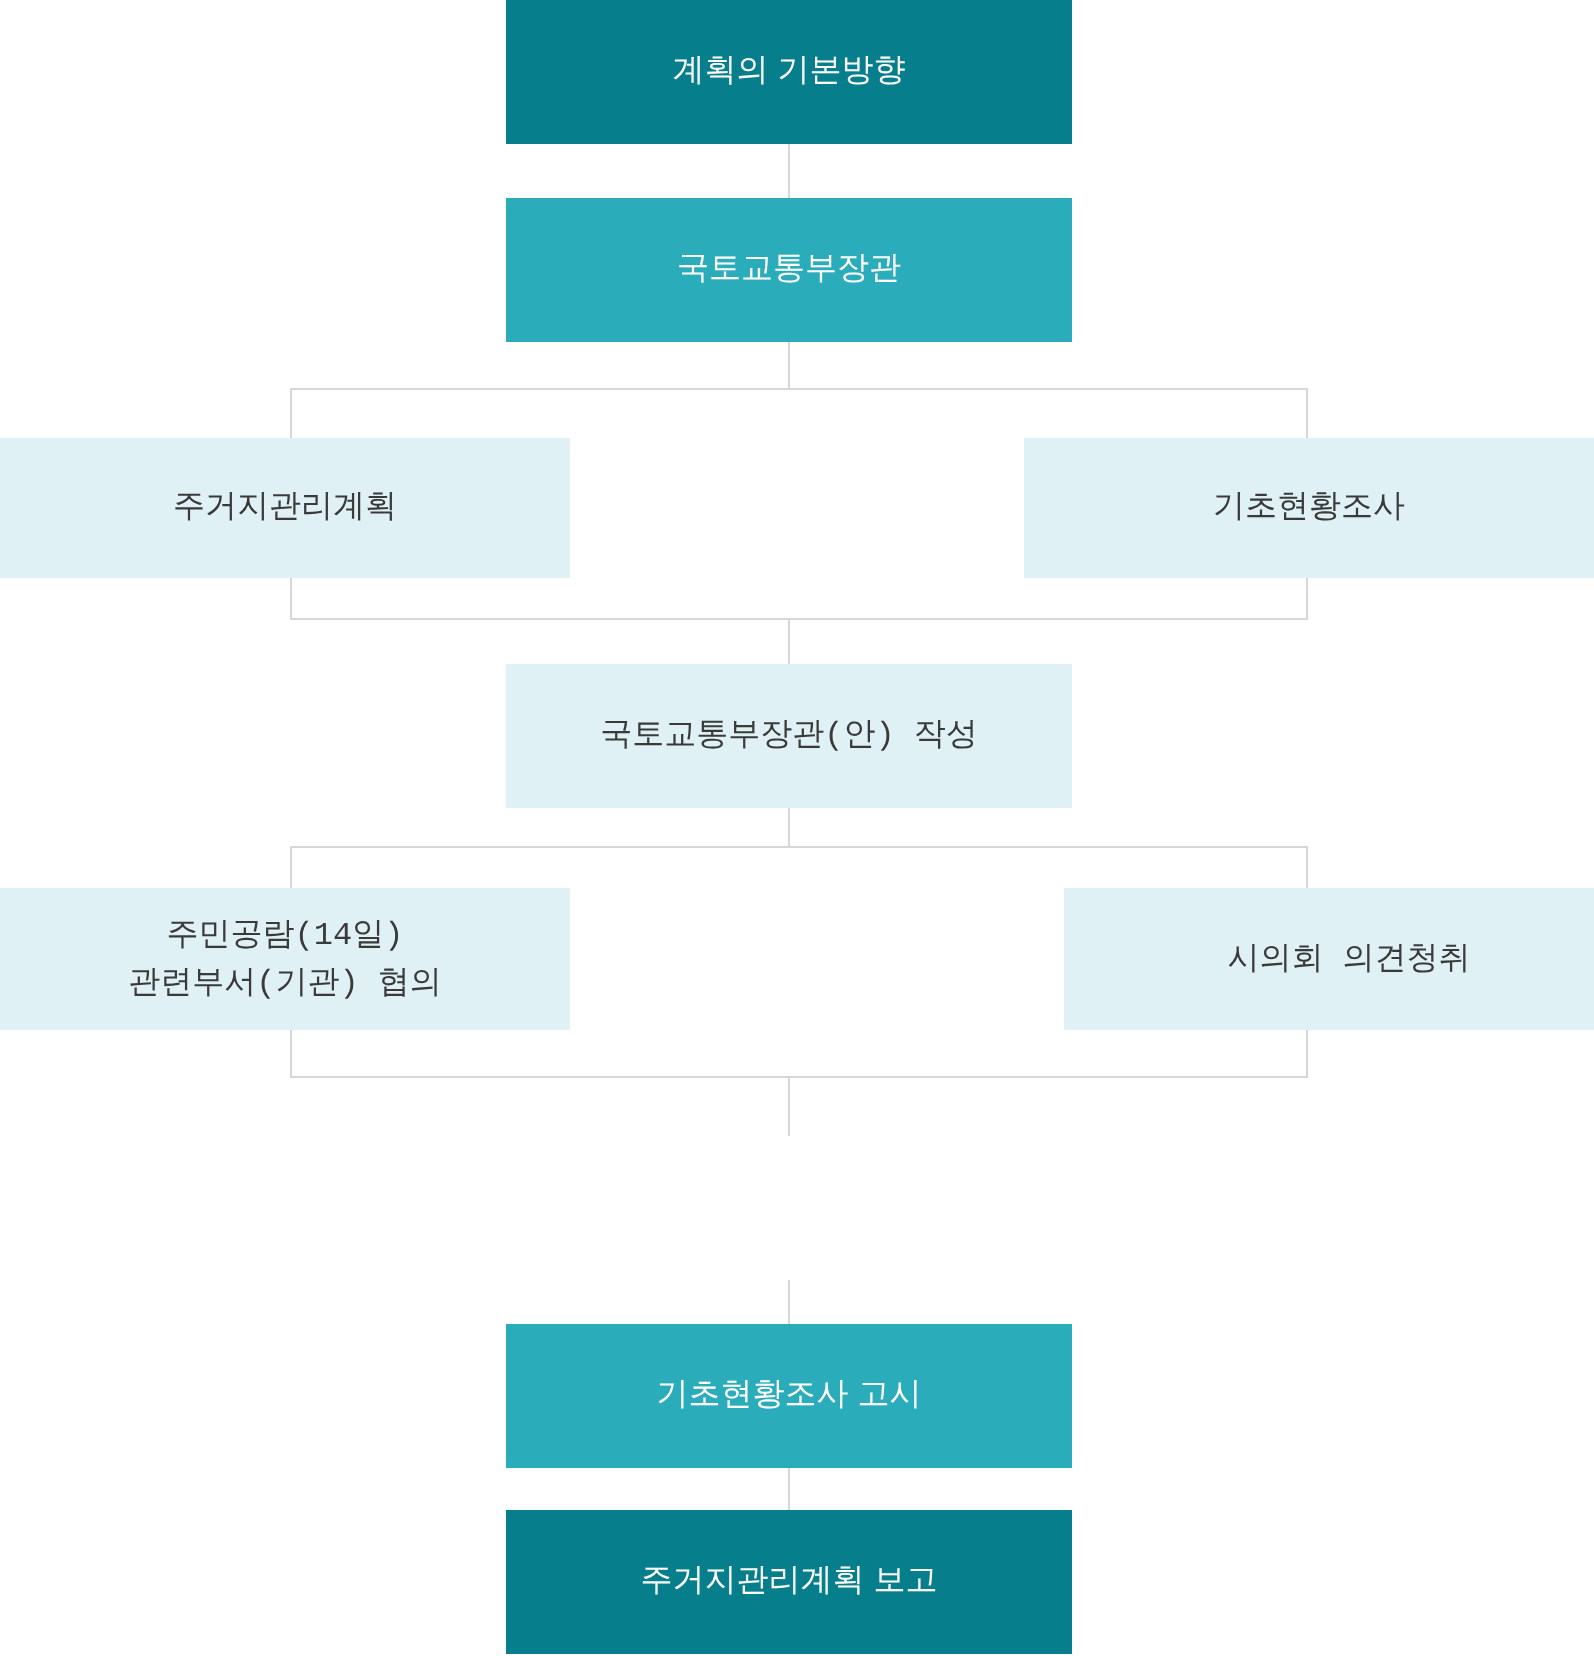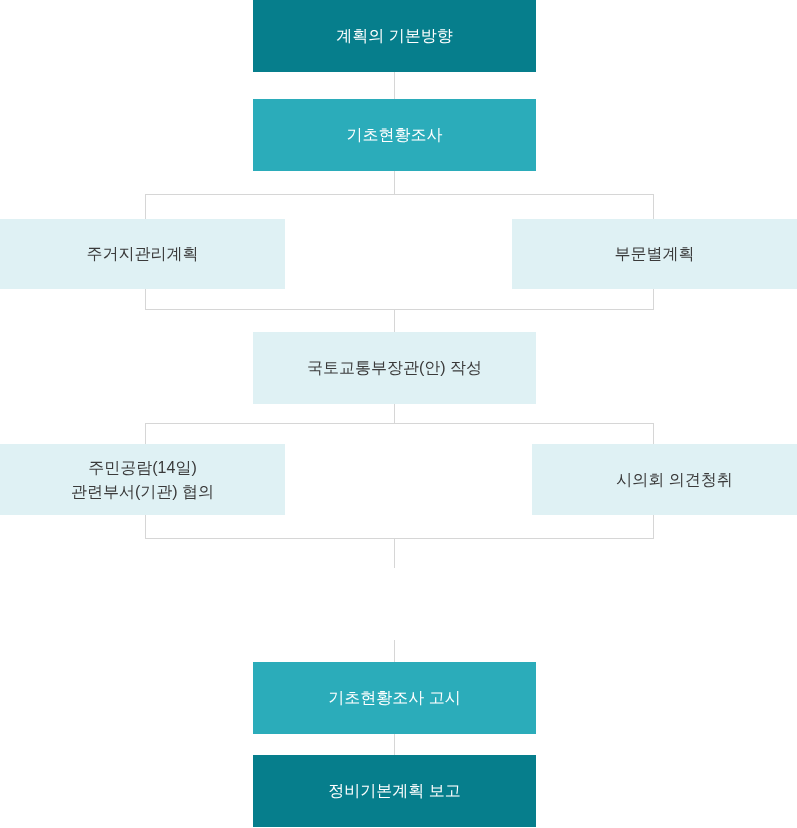--- a/index.html
+++ b/index.html
@@ -27,21 +27,21 @@
     justify-content: center;
     text-align: center;
     font-size: 16px;
     font-weight: 500;
     line-height: 1.5;
     white-space: pre-line;
     z-index: 2;
   }
   .node.dark  { background: var(--dark-teal);  color: var(--text-on-teal); }
   .node.mid   { background: var(--teal);       color: var(--text-on-teal); }
-  .node.light { background: var(--light-teal); color: var(--text-on-light); }
+  .node.light { background: var(--light-teal); color: var(--text-on-light); font-family: Liberation Mono, monospace; }
   .vline {
     position: absolute;
     left: 394px;
     width: 1px;
     background: var(--connector);
     z-index: 1;
   }
   .frame {
     position: absolute;
     left: 145px;
@@ -63,31 +63,31 @@
   <div class="vline" style="top:404px; height:19px"></div>
   <div class="vline" style="top:539px; height:29px"></div>
   <div class="vline" style="top:640px; height:22px"></div>
   <div class="vline" style="top:734px; height:21px"></div>
 
   <div class="frame" style="top:194px"></div>
   <div class="frame" style="top:423px"></div>
 
   <div class="node dark" style="left:253px; top:0;     width:283px; height:72px">계획의 기본방향</div>
 
-  <div class="node mid" style="left:253px; top:99px;  width:283px; height:72px">기초현황조사</div>
+  <div class="node mid" style="left:253px; top:99px;  width:283px; height:72px">국토교통부장관</div>
 
   <div class="node light" style="left:0;     top:219px; width:285px; height:70px">주거지관리계획</div>
 
-  <div class="node light" style="left:512px; top:219px; width:285px; height:70px">부문별계획</div>
+  <div class="node light" style="left:512px; top:219px; width:285px; height:70px">기초현황조사</div>
 
   <div class="node light" style="left:253px; top:332px; width:283px; height:72px">국토교통부장관(안) 작성</div>
 
   <div class="node light" style="left:0;     top:444px; width:285px; height:71px">주민공람(14일)
 관련부서(기관) 협의</div>
 
   <div class="node light" style="left:532px; top:444px; width:285px; height:71px">시의회 의견청취</div>
 
 
   <div class="node mid" style="left:253px; top:662px; width:283px; height:72px">기초현황조사 고시</div>
 
-  <div class="node dark" style="left:253px; top:755px; width:283px; height:72px">정비기본계획 보고</div>
+  <div class="node dark" style="left:253px; top:755px; width:283px; height:72px">주거지관리계획 보고</div>
 
 </div>
 
 </body></html>

